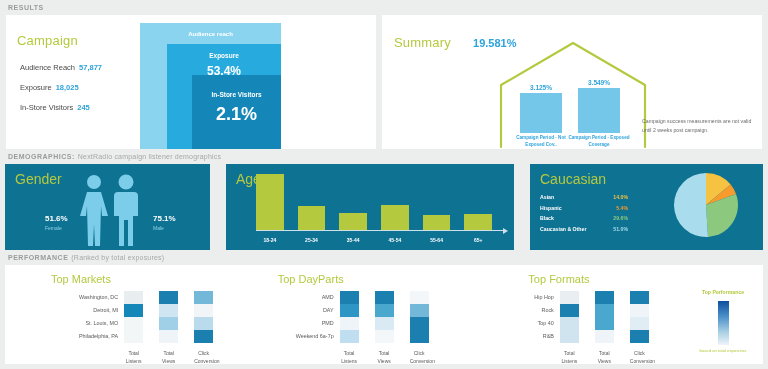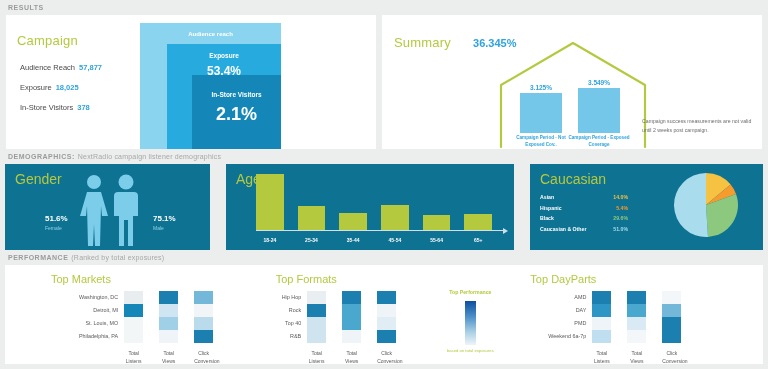--- a/index.html
+++ b/index.html
@@ -164,21 +164,21 @@
       <div class="panel-title campaign-title">Campaign</div>
 
       <div class="stats">
         <div class="stat-line">
           <span>Audience Reach</span><span class="val">57,877</span>
         </div>
         <div class="stat-line">
           <span>Exposure</span><span class="val">18,025</span>
         </div>
         <div class="stat-line">
-          <span>In-Store Visitors</span><span class="val">378</span>
+          <span>In-Store Visitors</span><span class="val">245</span>
         </div>
       </div>
 
       <div class="funnel">
         <div class="f-outer">
           <div class="f-lab">Audience reach</div>
         </div>
         <div class="f-mid">
           <div class="f-lab t">Exposure</div>
           <div class="f-lab v">53.4%</div>
@@ -186,21 +186,21 @@
         <div class="f-inner">
           <div class="f-lab t">In-Store Visitors</div>
           <div class="f-lab v">2.1%</div>
         </div>
       </div>
     </div>
 
     <div class="panel-white card-summary">
       <div class="summary-head">
         <span class="panel-title">Summary</span>
-        <span class="summary-val">36.345%</span>
+        <span class="summary-val">19.581%</span>
       </div>
 
       <div class="house">
         <svg width="160" height="112" viewBox="0 0 160 112">
           <path d="M8,110 L8,48 L80,6 L152,48 L152,110" fill="none" stroke="#b5c93f" stroke-width="2.2" stroke-linejoin="round" stroke-linecap="round"></path>
         </svg>
         <div class="sbar-wrap">
           <div class="sbar-val v1">3.125%</div>
           <div class="sbar b1"></div>
           <div class="sbar-cap c1">Campaign Period - Not Exposed Cov..</div>
@@ -329,20 +329,54 @@
               <div class="hm-cell" style="background: rgb(116, 184, 217);"></div>
               <div class="hm-cell" style="background: rgb(241, 245, 247);"></div>
               <div class="hm-cell" style="background: rgb(185, 219, 236);"></div>
               <div class="hm-cell" style="background: rgb(27, 127, 176);"></div>
               <div class="hm-colhead">Click Conversion</div>
             </div>
           </div>
         </div>
     </div>
     <div class="perf-card">
+      <div class="perf-title pt2">Top DayParts</div>
+      <div class="hm hm2" id="hm-1">
+          <div class="hm-rowlabels">
+            <span>AMD</span>
+            <span>DAY</span>
+            <span>PMD</span>
+            <span>Weekend 6a-7p</span>
+          </div>
+          <div class="hm-cols">
+            <div class="hm-col">
+              <div class="hm-cell" style="background: rgb(27, 127, 176);"></div>
+              <div class="hm-cell" style="background: rgb(46, 150, 196);"></div>
+              <div class="hm-cell" style="background: rgb(238, 244, 247);"></div>
+              <div class="hm-cell" style="background: rgb(191, 223, 240);"></div>
+              <div class="hm-colhead">Total Listens</div>
+            </div>
+            <div class="hm-col">
+              <div class="hm-cell" style="background: rgb(27, 127, 176);"></div>
+              <div class="hm-cell" style="background: rgb(74, 168, 207);"></div>
+              <div class="hm-cell" style="background: rgb(217, 234, 244);"></div>
+              <div class="hm-cell" style="background: rgb(243, 247, 249);"></div>
+              <div class="hm-colhead">Total Views</div>
+            </div>
+            <div class="hm-col">
+              <div class="hm-cell" style="background: rgb(243, 247, 249);"></div>
+              <div class="hm-cell" style="background: rgb(116, 184, 217);"></div>
+              <div class="hm-cell" style="background: rgb(27, 127, 176);"></div>
+              <div class="hm-cell" style="background: rgb(27, 127, 176);"></div>
+              <div class="hm-colhead">Click Conversion</div>
+            </div>
+          </div>
+        </div>
+    </div>
+    <div class="perf-card">
       <div class="perf-title pt3">Top Formats</div>
       <div class="hm hm3" id="hm-2">
           <div class="hm-rowlabels">
             <span>Hip Hop</span>
             <span>Rock</span>
             <span>Top 40</span>
             <span>R&amp;B</span>
           </div>
           <div class="hm-cols">
             <div class="hm-col">
@@ -367,49 +401,15 @@
               <div class="hm-colhead">Click Conversion</div>
             </div>
           </div>
         </div>
       <div class="toplegend">
         <div class="tl-title">Top Performance</div>
         <div class="tl-bar"></div>
         <div class="tl-foot">based on total exposures</div>
       </div>
     </div>
-    <div class="perf-card">
-      <div class="perf-title pt2">Top DayParts</div>
-      <div class="hm hm2" id="hm-1">
-          <div class="hm-rowlabels">
-            <span>AMD</span>
-            <span>DAY</span>
-            <span>PMD</span>
-            <span>Weekend 6a-7p</span>
-          </div>
-          <div class="hm-cols">
-            <div class="hm-col">
-              <div class="hm-cell" style="background: rgb(27, 127, 176);"></div>
-              <div class="hm-cell" style="background: rgb(46, 150, 196);"></div>
-              <div class="hm-cell" style="background: rgb(238, 244, 247);"></div>
-              <div class="hm-cell" style="background: rgb(191, 223, 240);"></div>
-              <div class="hm-colhead">Total Listens</div>
-            </div>
-            <div class="hm-col">
-              <div class="hm-cell" style="background: rgb(27, 127, 176);"></div>
-              <div class="hm-cell" style="background: rgb(74, 168, 207);"></div>
-              <div class="hm-cell" style="background: rgb(217, 234, 244);"></div>
-              <div class="hm-cell" style="background: rgb(243, 247, 249);"></div>
-              <div class="hm-colhead">Total Views</div>
-            </div>
-            <div class="hm-col">
-              <div class="hm-cell" style="background: rgb(243, 247, 249);"></div>
-              <div class="hm-cell" style="background: rgb(116, 184, 217);"></div>
-              <div class="hm-cell" style="background: rgb(27, 127, 176);"></div>
-              <div class="hm-cell" style="background: rgb(27, 127, 176);"></div>
-              <div class="hm-colhead">Click Conversion</div>
-            </div>
-          </div>
-        </div>
-    </div>
   </div>
 
 </div>
 
 </body></html>

